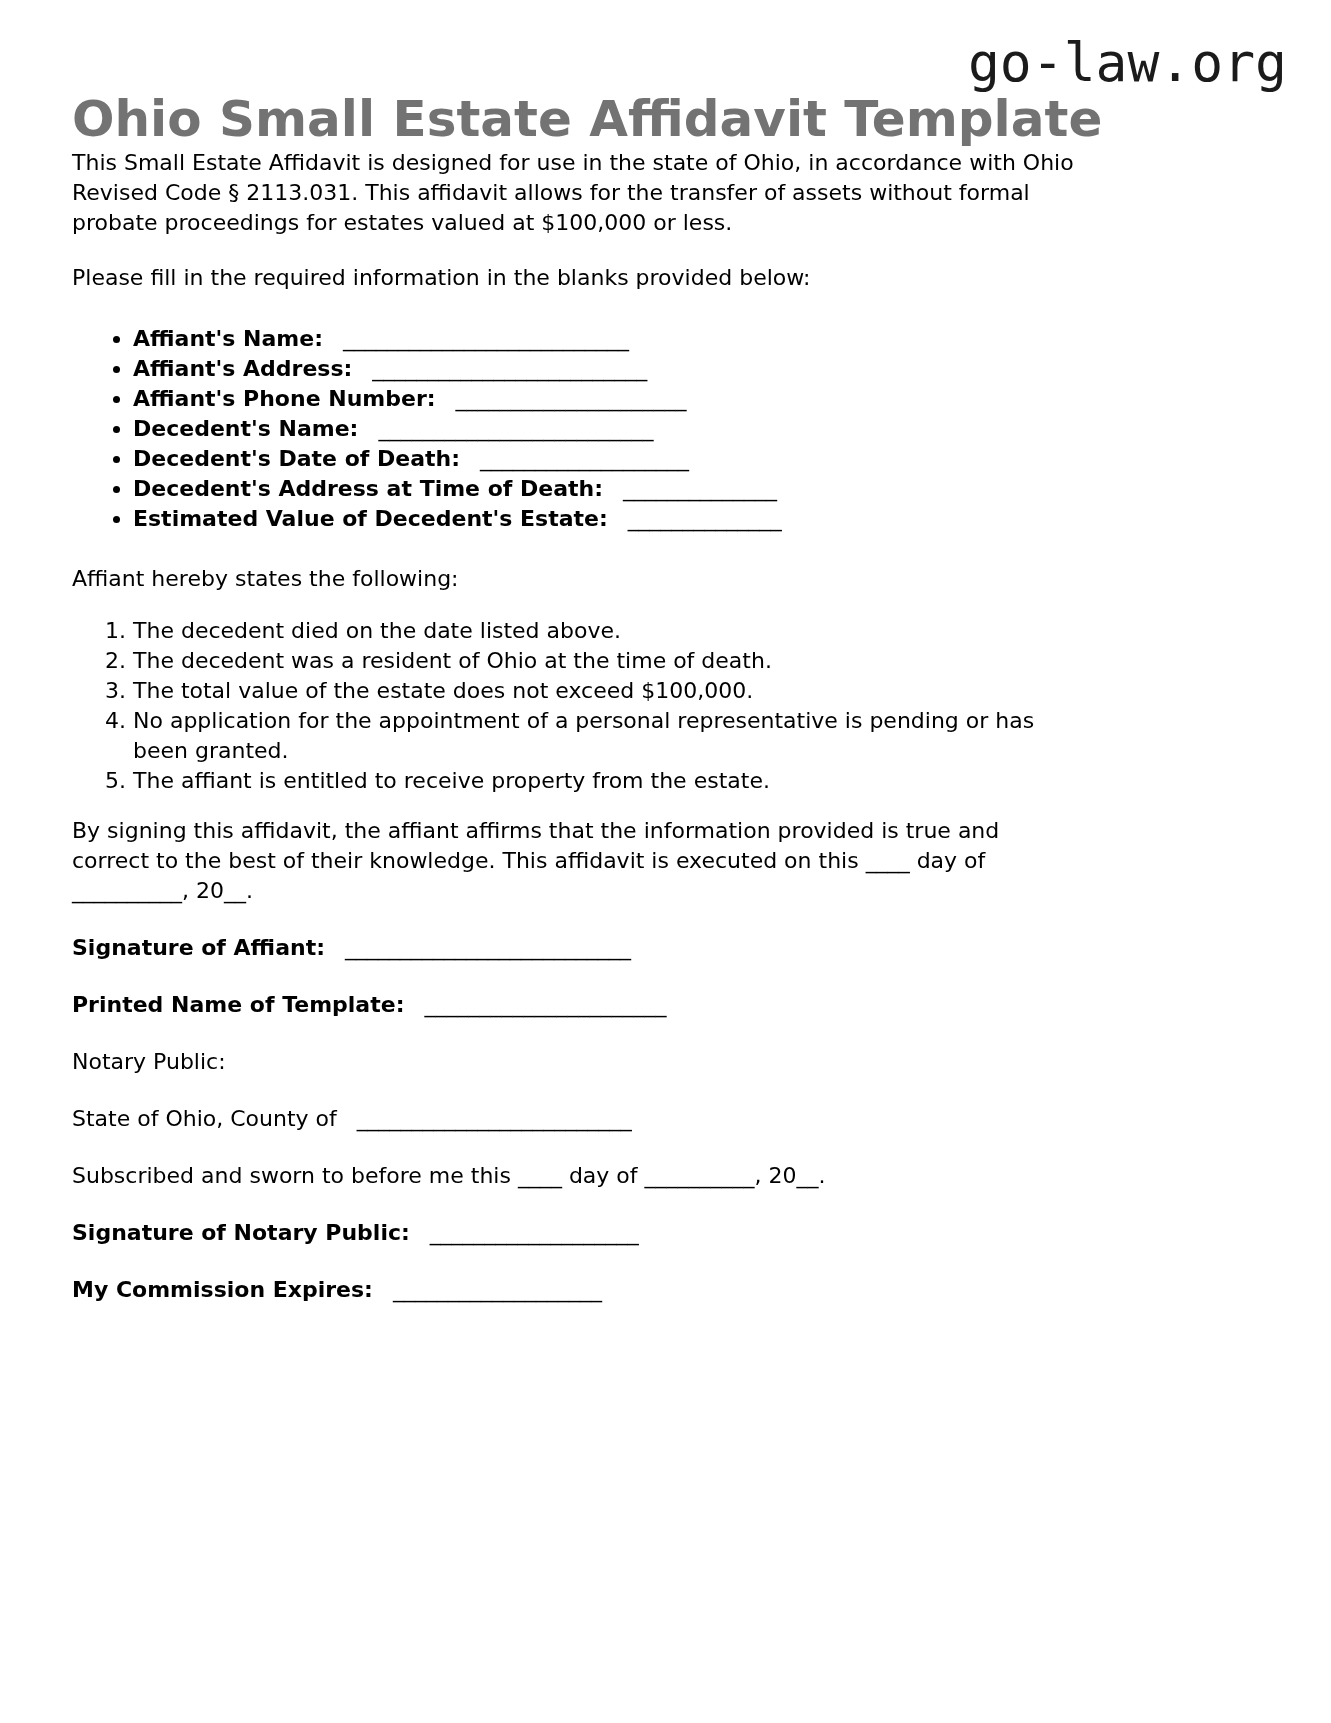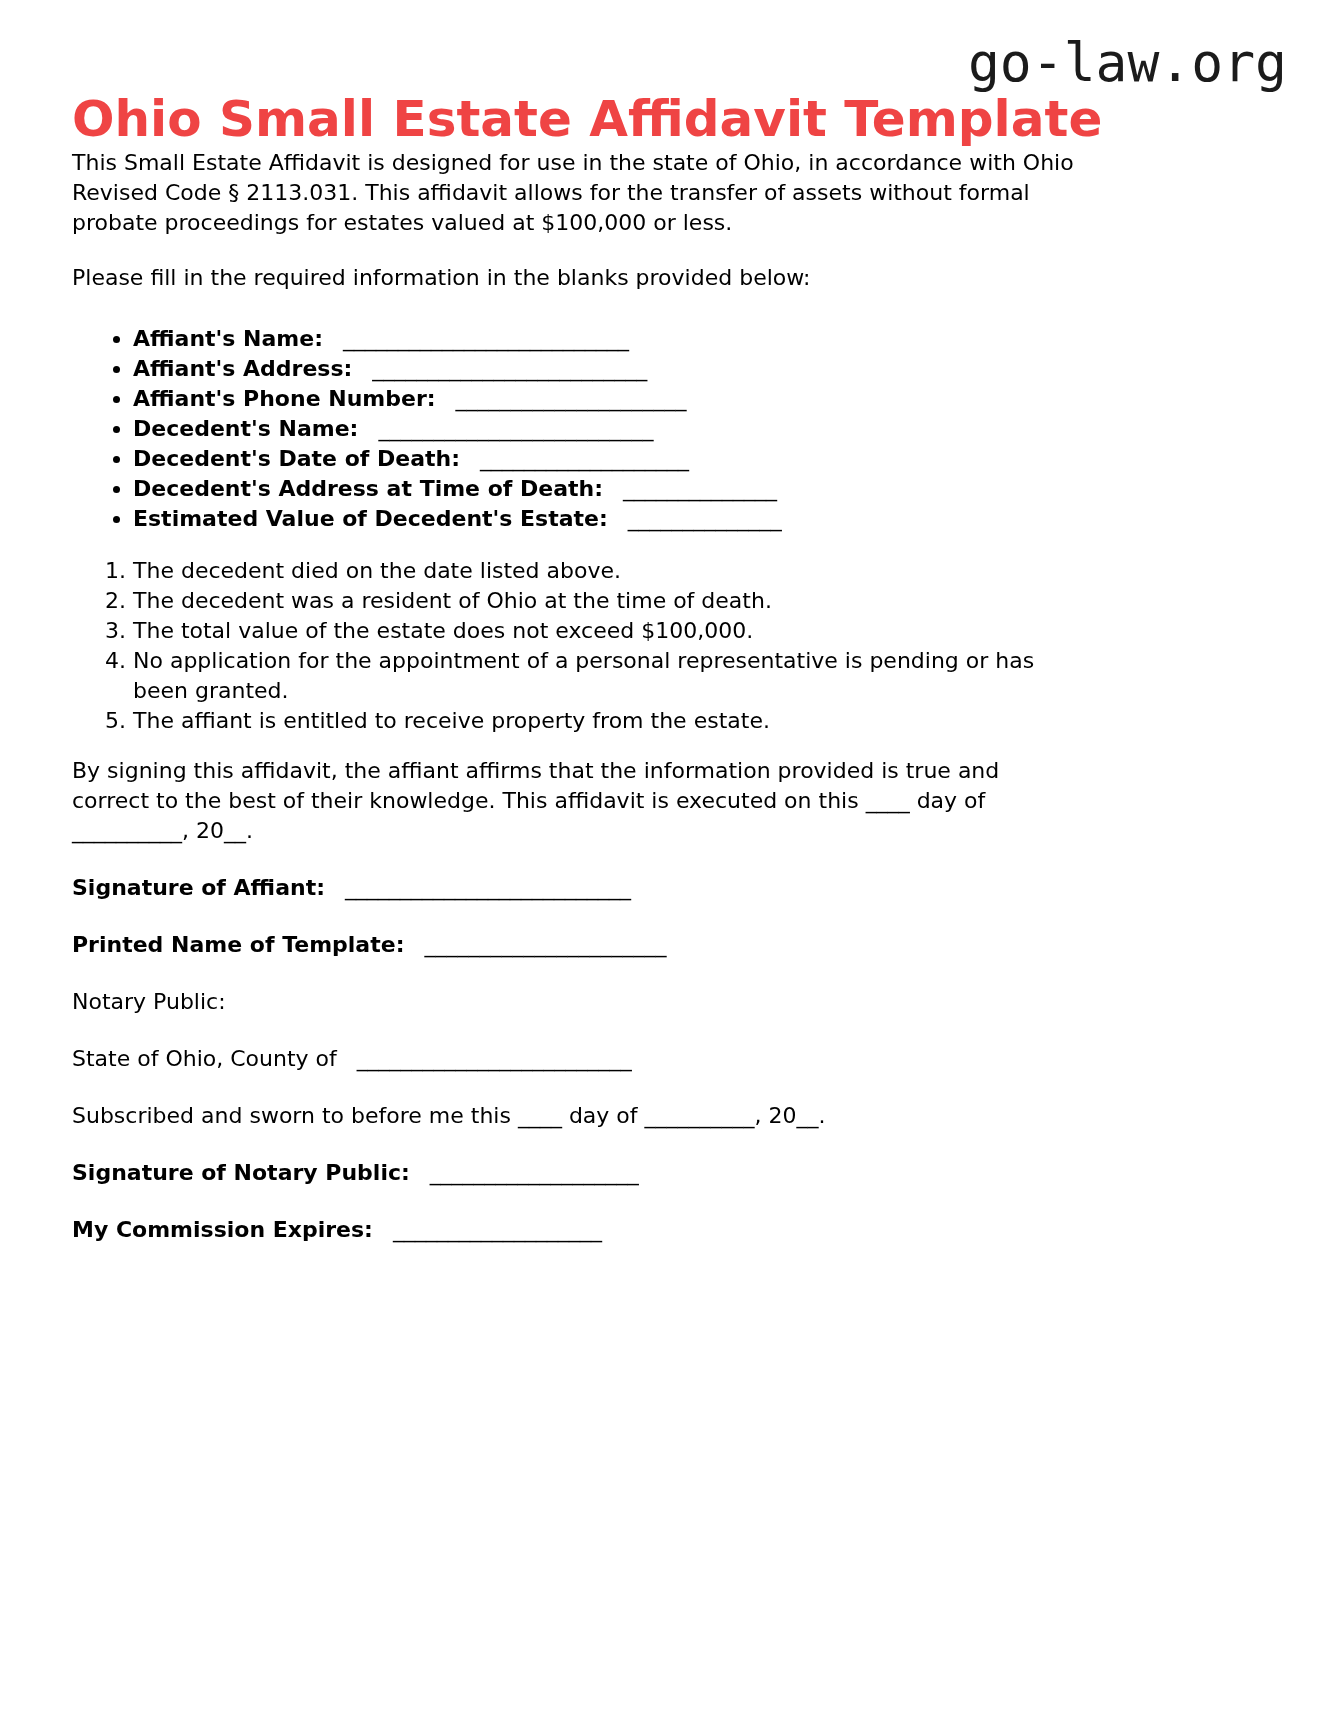--- a/index.html
+++ b/index.html
@@ -24,21 +24,21 @@
     margin-right: -22px;
     color: #1b1b1b;
     white-space: nowrap;
   }
   h1.title {
     font-family: "DejaVu Sans", "Liberation Sans", sans-serif;
     font-size: 50px;
     line-height: 58px;
     font-weight: bold;
     margin: 2px 0 0 0;
-    color: #ef4444;
+    color: #737373;
   }
   p { margin: 0; white-space: pre-line; }
   .intro       { }
   .instruction { margin-top: 25px; }
   ul.fields {
     margin: 31px 0 0 0;
     padding-left: 61px;
     list-style: disc outside;
   }
   ol.statements {
@@ -71,20 +71,21 @@
   <ul class="fields">
     <li><span class="lbl-b">Affiant's Name:</span><span class="blank">__________________________</span></li>
     <li><span class="lbl-b">Affiant's Address:</span><span class="blank">_________________________</span></li>
     <li><span class="lbl-b">Affiant's Phone Number:</span><span class="blank">_____________________</span></li>
     <li><span class="lbl-b">Decedent's Name:</span><span class="blank">_________________________</span></li>
     <li><span class="lbl-b">Decedent's Date of Death:</span><span class="blank">___________________</span></li>
     <li><span class="lbl-b">Decedent's Address at Time of Death:</span><span class="blank">______________</span></li>
     <li><span class="lbl-b">Estimated Value of Decedent's Estate:</span><span class="blank">______________</span></li>
   </ul>
 
+  <p class="states-heading">Affiant hereby states the following:</p>
 
   <ol class="statements">
     <li>The decedent died on the date listed above.</li>
     <li>The decedent was a resident of Ohio at the time of death.</li>
     <li>The total value of the estate does not exceed $100,000.</li>
     <li>No application for the appointment of a personal representative is pending or has
 been granted.</li>
     <li>The affiant is entitled to receive property from the estate.</li>
   </ol>
 

